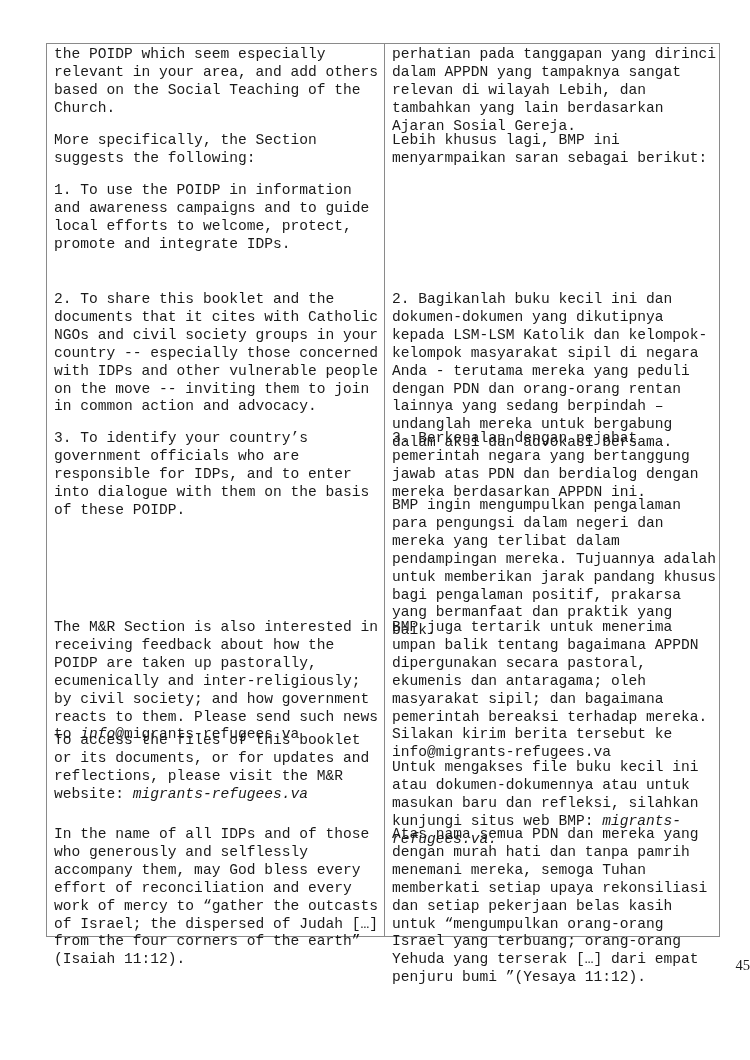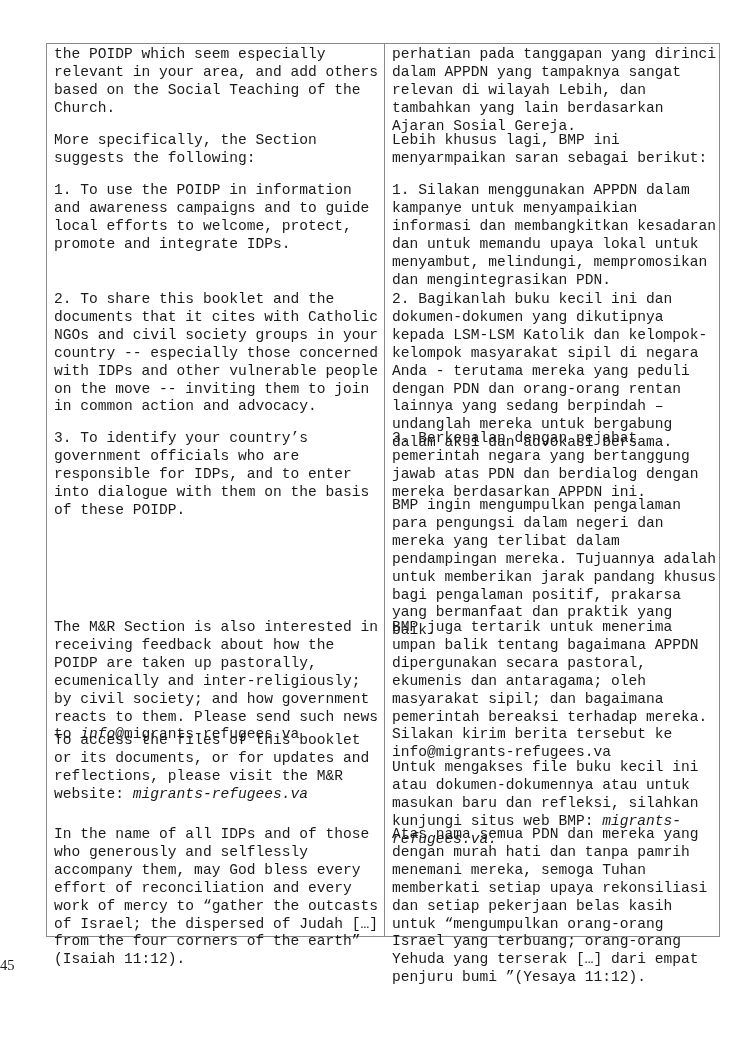--- a/index.html
+++ b/index.html
@@ -45,42 +45,41 @@
       margin: 0;
     }
     .col-left .para { left: 7px; width: 328px; }
     .col-right .para { left: 7px; width: 326px; }
     em { font-style: italic; }
     .page-number {
       position: absolute;
       top: 957px;
       left: 0;
       width: 750px;
-      text-align: left;
+      text-align: right;
       font-size: 14.6px;
     }
   </style>
 </head>
 <body>
 
 <div class="page-table">
   <div class="col col-left">
     <p class="para" style="top:2px">the POIDP which seem especially relevant in your area, and add others based on the Social Teaching of the Church.</p>
     <p class="para" style="top:88px">More specifically, the Section suggests the following:</p>
     <p class="para" style="top:138px">1. To use the POIDP in information and awareness campaigns and to guide local efforts to welcome, protect, promote and integrate IDPs.</p>
     <p class="para" style="top:247px">2. To share this booklet and the documents that it cites with Catholic NGOs and civil society groups in your country -- especially those concerned with IDPs and other vulnerable people on the move -- inviting them to join in common action and advocacy.</p>
     <p class="para" style="top:386px">3. To identify your country’s government officials who are responsible for IDPs, and to enter into dialogue with them on the basis of these POIDP.</p>
     <p class="para" style="top:575px"><span>The M&amp;R Section is also interested in receiving feedback about how the POIDP are taken up pastorally, ecumenically and inter-religiously; by civil society; and how government reacts to them. Please send such news to </span><em>info</em><span>@migrants-refugees.va</span></p>
     <p class="para" style="top:688px"><span>To access the files of this booklet or its documents, or for updates and reflections, please visit the M&amp;R website: </span><em>migrants-refugees.va</em></p>
     <p class="para" style="top:782px">In the name of all IDPs and of those who generously and selflessly accompany them, may God bless every effort of reconciliation and every work of mercy to “gather the outcasts of Israel; the dispersed of Judah […] from the four corners of the earth” (Isaiah 11:12).</p>
   </div>
   <div class="col col-right">
     <p class="para" style="top:2px">perhatian pada tanggapan yang dirinci dalam APPDN yang tampaknya sangat relevan di wilayah Lebih, dan tambahkan yang lain berdasarkan Ajaran Sosial Gereja.</p>
     <p class="para" style="top:88px">Lebih khusus lagi, BMP ini menyarmpaikan saran sebagai berikut:</p>
-    <p class="para" style="top:138px">1. Silakan menggunakan APPDN dalam kampanye untuk menyampaikian informasi dan membangkitkan kesadaran dan untuk memandu upaya lokal untuk menyambut, melindungi, mempromosikan dan mengintegrasikan PDN.</p>
     <p class="para" style="top:247px">2. Bagikanlah buku kecil ini dan dokumen-dokumen yang dikutipnya kepada LSM-LSM Katolik dan kelompok-kelompok masyarakat sipil di negara Anda - terutama mereka yang peduli dengan PDN dan orang-orang rentan lainnya yang sedang berpindah – undanglah mereka untuk bergabung dalam aksi dan advokasi bersama.</p>
     <p class="para" style="top:386px">3. Berkenalan dengan pejabat pemerintah negara yang bertanggung jawab atas PDN dan berdialog dengan mereka berdasarkan APPDN ini.</p>
     <p class="para" style="top:575px">BMP juga tertarik untuk menerima umpan balik tentang bagaimana APPDN dipergunakan secara pastoral, ekumenis dan antaragama; oleh masyarakat sipil; dan bagaimana pemerintah bereaksi terhadap mereka. Silakan kirim berita tersebut ke info@migrants-refugees.va</p>
     <p class="para" style="top:453px">BMP ingin mengumpulkan pengalaman para pengungsi dalam negeri dan mereka yang terlibat dalam pendampingan mereka. Tujuannya adalah untuk memberikan jarak pandang khusus bagi pengalaman positif, prakarsa yang bermanfaat dan praktik yang baik.</p>
     <p class="para" style="top:715px"><span>Untuk mengakses file buku kecil ini atau dokumen-dokumennya atau untuk masukan baru dan refleksi, silahkan kunjungi situs web BMP: </span><em>migrants-refugees.va.</em></p>
     <p class="para" style="top:782px">Atas nama semua PDN dan mereka yang dengan murah hati dan tanpa pamrih menemani mereka, semoga Tuhan memberkati setiap upaya rekonsiliasi dan setiap pekerjaan belas kasih untuk “mengumpulkan orang-orang Israel yang terbuang; orang-orang Yehuda yang terserak […] dari empat penjuru bumi ”(Yesaya 11:12).</p>
   </div>
 </div>
 
 <div class="page-number">45</div>

